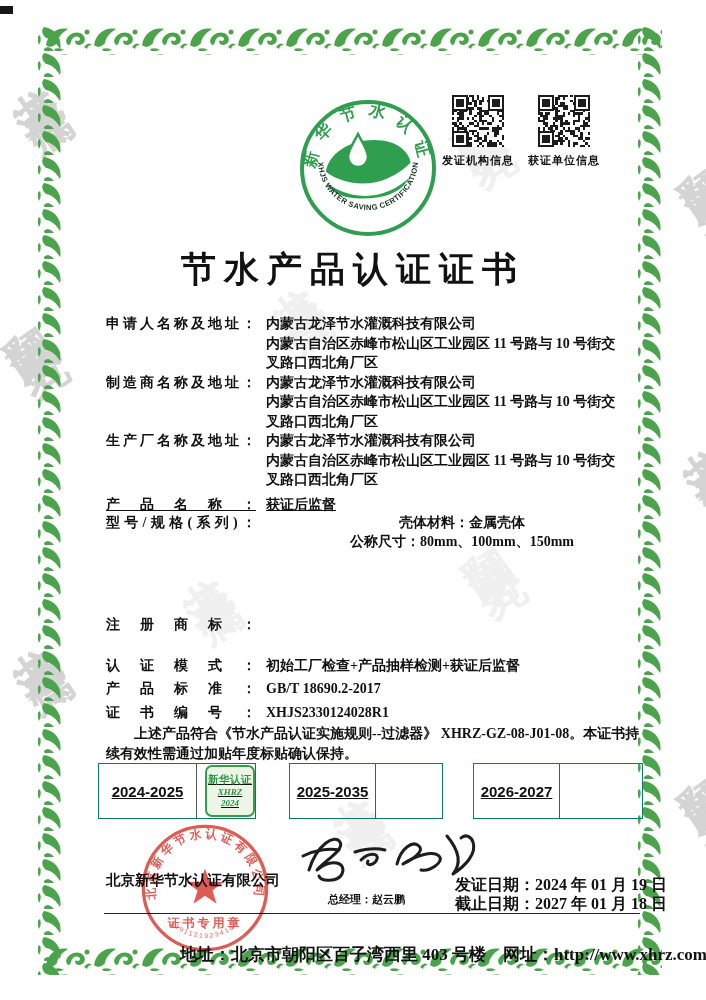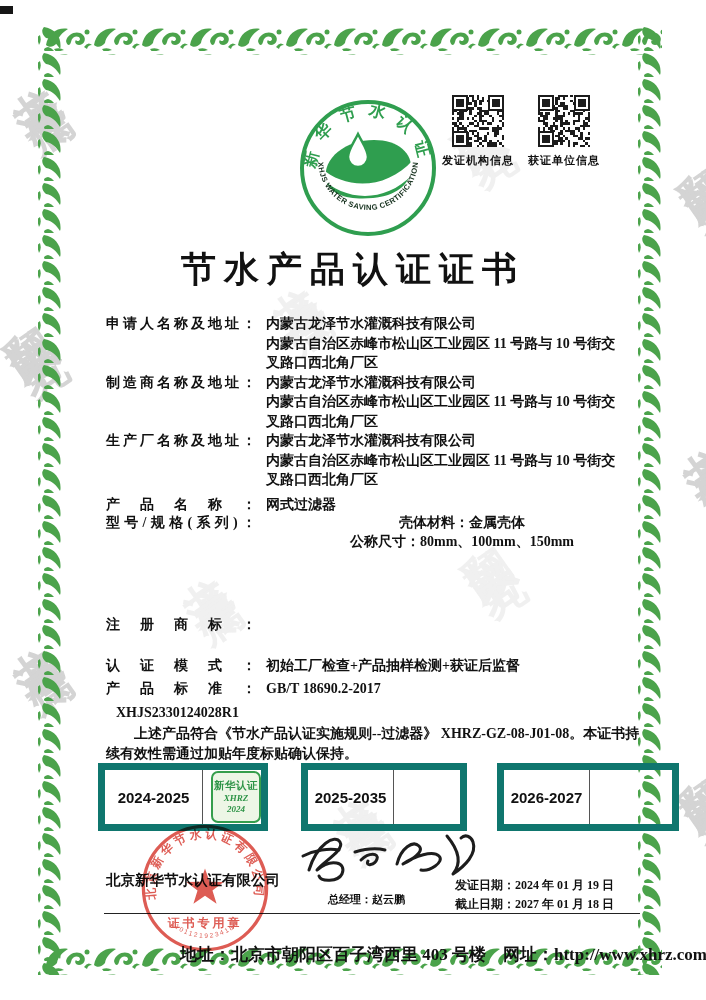--- a/index.html
+++ b/index.html
@@ -25,48 +25,48 @@
   .qr-label{margin-top:6px;font-size:11px;font-weight:bold;letter-spacing:1px;white-space:nowrap;}
   
   .title{position:absolute;left:60px;right:60px;top:246px;text-align:center;z-index:2;
          font-family:"Liberation Sans",sans-serif;font-size:35px;font-weight:900;letter-spacing:8px;}
   
   .rows{position:absolute;left:106px;top:314px;width:552px;z-index:2;
         font-size:14px;font-weight:bold;line-height:19.5px;}
   .row{display:flex;}
   .row .label{flex:none;width:150px;text-align:justify;text-align-last:justify;}
   .row .vals{flex:1;padding-left:10px;white-space:nowrap;}
-  .row-product{margin-top:5px;}
+  .row-product{margin-top:5px;text-decoration:underline;}
   .row-spec .vals div{line-height:18.5px;text-align:center;} .row-spec{line-height:18.5px;}
   .row-trademark{margin-top:64px;}
   .row-mode{margin-top:21px;}
   .row-std,.row-certno{margin-top:4px;}
   
   .statement{position:absolute;left:106px;top:724px;width:536px;z-index:2;
              font-size:14px;font-weight:bold;line-height:20px;text-indent:2em;}
   
   .boxes{position:absolute;left:98px;top:763px;z-index:2;display:flex;}
-  .ybox{height:54px;border:7px solid #0f766e;display:flex;background:transparent;}
+  .ybox{height:54px;border:1px solid #0f766e;display:flex;background:transparent;text-decoration:underline;}
   .ybox .c1{flex:1;display:flex;align-items:center;justify-content:center;
             font-size:15px;font-weight:bold;font-family:"Liberation Sans",sans-serif;}
   .ybox .c2{border-left:1px solid #555;display:flex;align-items:center;justify-content:flex-end;}
   .b1{width:156px;} .b1 .c2{width:58px;}
   .b2{width:152px;margin-left:33px;} .b2 .c2{width:66px;}
   .b3{width:168px;margin-left:30px;} .b3 .c2{width:82px;}
   .sticker{width:46px;height:48px;border:2px solid #359e4c;border-radius:7px;background:#edf6e6;
            display:flex;flex-direction:column;align-items:center;justify-content:center;color:#2e9447;}
   .sticker .s1{font-size:10.5px;font-weight:bold;letter-spacing:.5px;}
   .sticker .s2,.sticker .s3{font-size:9px;font-style:italic;font-weight:bold;line-height:11px;}
   
   .stamp{position:absolute;left:135px;top:818px;width:140px;height:140px;z-index:5;
          mix-blend-mode:multiply;opacity:.88;}
   .issuer-company{position:absolute;left:106px;top:871px;z-index:4;font-size:14.5px;font-weight:bold;}
   .signature{position:absolute;left:295px;top:826px;z-index:4;}
   .manager{position:absolute;left:328px;top:892px;z-index:4;font-size:11px;font-weight:bold;}
-  .dates{position:absolute;left:455px;top:876px;z-index:4;font-size:12px;font-weight:bold;line-height:18.5px;white-space:nowrap;}
+  .dates{position:absolute;left:455px;top:876px;z-index:4;font-size:16px;font-weight:bold;line-height:18.5px;white-space:nowrap;}
   .rule{position:absolute;left:104px;top:913px;width:536px;height:1px;background:#222;z-index:4;}
   .footer{position:absolute;left:180px;top:918px;z-index:4;font-size:17px;font-weight:bold;white-space:nowrap;margin-top:25px;}
 </style>
 </head>
 <body>
 
 <div class="page">
 
   <span class="wm wm-strong" style="left:-20px;top:60px">龙泽专属</span>
   <span class="wm wm-strong" style="left:-28px;top:300px">翻版必究</span>
@@ -1055,21 +1055,21 @@
     <div class="row">
       <div class="label">生产厂名称及地址：</div>
       <div class="vals">
         <div>内蒙古龙泽节水灌溉科技有限公司</div>
         <div>内蒙古自治区赤峰市松山区工业园区 11 号路与 10 号街交</div>
         <div>叉路口西北角厂区</div>
       </div>
     </div>
     <div class="row row-product">
       <div class="label">产品名称：</div>
-      <div class="vals">网式过滤器</div>
+      <div class="vals">获证后监督</div>
     </div>
     <div class="row row-spec">
       <div class="label">型号/规格(系列)：</div>
       <div class="vals">
         <div>壳体材料：金属壳体</div>
         <div>公称尺寸：80mm、100mm、150mm</div>
       </div>
     </div>
     <div class="row row-trademark">
       <div class="label">注册商标：</div>
@@ -1077,20 +1077,21 @@
     </div>
     <div class="row row-mode">
       <div class="label">认证模式：</div>
       <div class="vals">初始工厂检查+产品抽样检测+获证后监督</div>
     </div>
     <div class="row row-std">
       <div class="label">产品标准：</div>
       <div class="vals">GB/T 18690.2-2017</div>
     </div>
     <div class="row row-certno">
+      <div class="label">证书编号：</div>
       <div class="vals">XHJS2330124028R1</div>
     </div>
   </div>
 
   <div class="statement">上述产品符合《节水产品认证实施规则--过滤器》 XHRZ-GZ-08-J01-08。本证书持续有效性需通过加贴年度标贴确认保持。</div>
 
   <div class="boxes">
     <div class="ybox b1">
       <div class="c1">2024-2025</div>
       <div class="c2">

